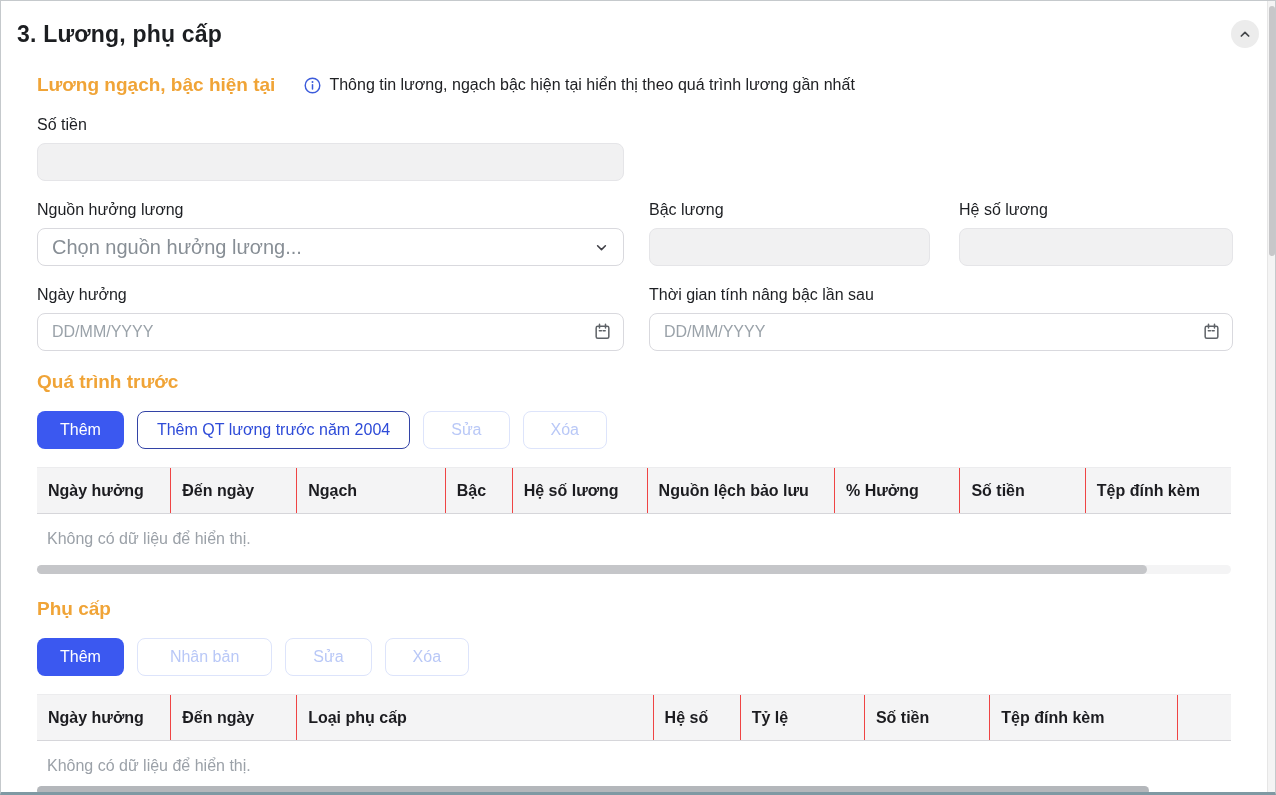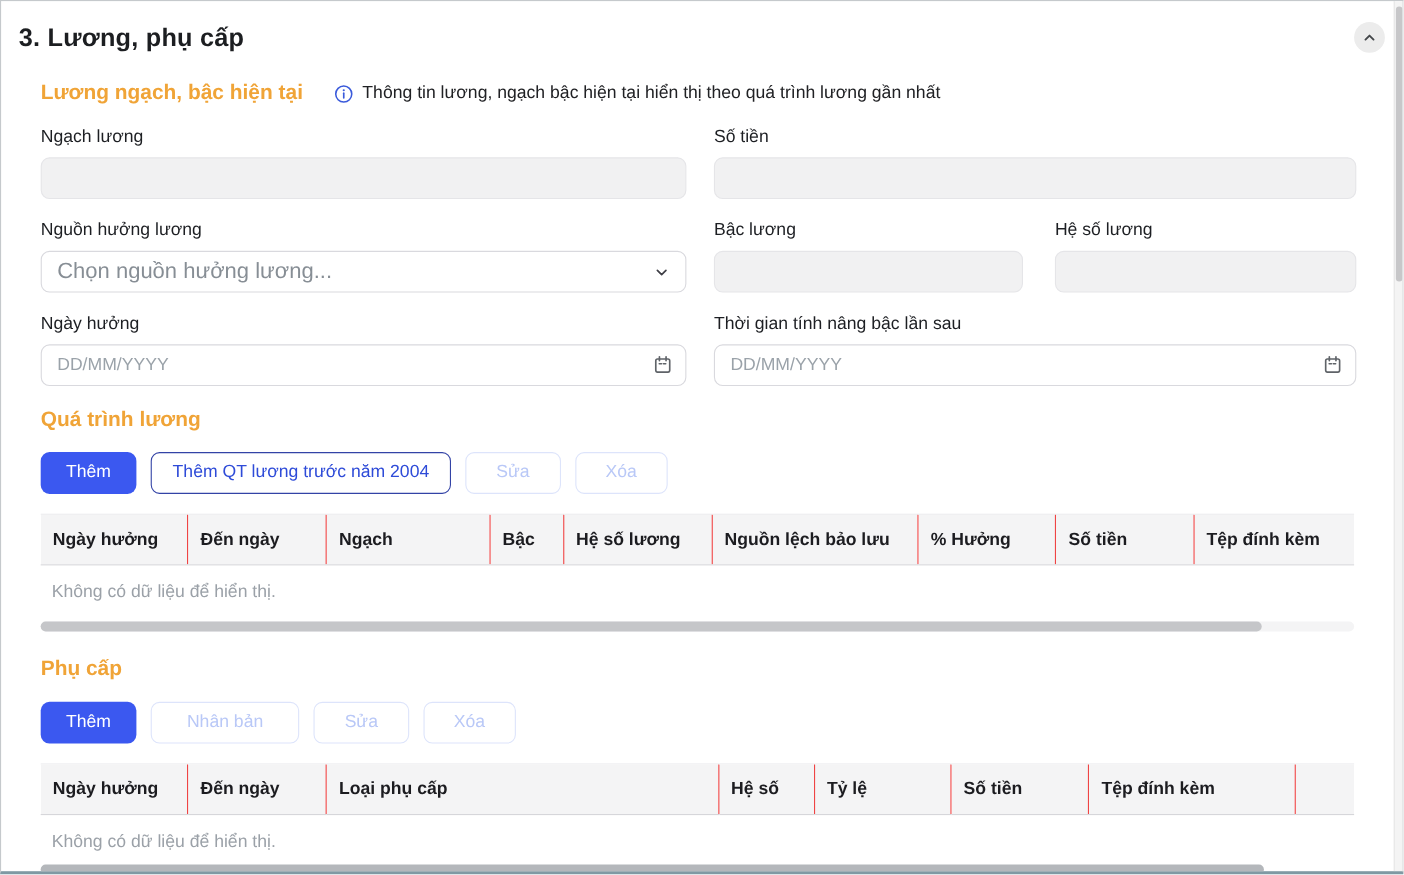--- a/index.html
+++ b/index.html
@@ -130,24 +130,20 @@
                 <line x1="12" y1="11" x2="12" y2="16.4" stroke="#3B5BDB" stroke-width="1.9" stroke-linecap="round"></line>
                 <circle cx="12" cy="7.6" r="1.25" fill="#3B5BDB"></circle>
               </svg>
           </span>
           <span>Thông tin lương, ngạch bậc hiện tại hiển thị theo quá trình lương gần nhất</span>
         </span>
       </div>
 
       <div class="grid2">
         <div class="field">
-          <label>Ngạch lương</label>
-          <input class="input" disabled="" value="" style="">
-        </div>
-        <div class="field">
           <label>Số tiền</label>
           <input class="input" disabled="" value="" style="">
         </div>
       </div>
 
       <div class="grid2">
         <div class="field">
           <label>Nguồn hưởng lương</label>
           <div class="input select-box" role="combobox">
             <span class="placeholder">Chọn nguồn hưởng lương...</span>
@@ -196,21 +192,21 @@
                   <line x1="15.8" y1="3" x2="15.8" y2="7.5"></line>
                   <line x1="8" y1="11" x2="16" y2="11" stroke-dasharray="2.6 2.2"></line>
                 </svg>
             </span>
           </div>
         </div>
       </div>
     </section>
 
     <section class="block">
-      <h2 class="sect-heading">Quá trình lương</h2>
+      <h2 class="sect-heading">Quá trình trước</h2>
 
       <div class="btn-row">
         <button class="btn btn-primary">Thêm</button>
         <button class="btn btn-outline-strong">Thêm QT lương trước năm 2004</button>
         <button class="btn btn-ghost" disabled="">Sửa</button>
         <button class="btn btn-ghost" disabled="">Xóa</button>
       </div>
 
       <table class="grid-table">
         <colgroup>

